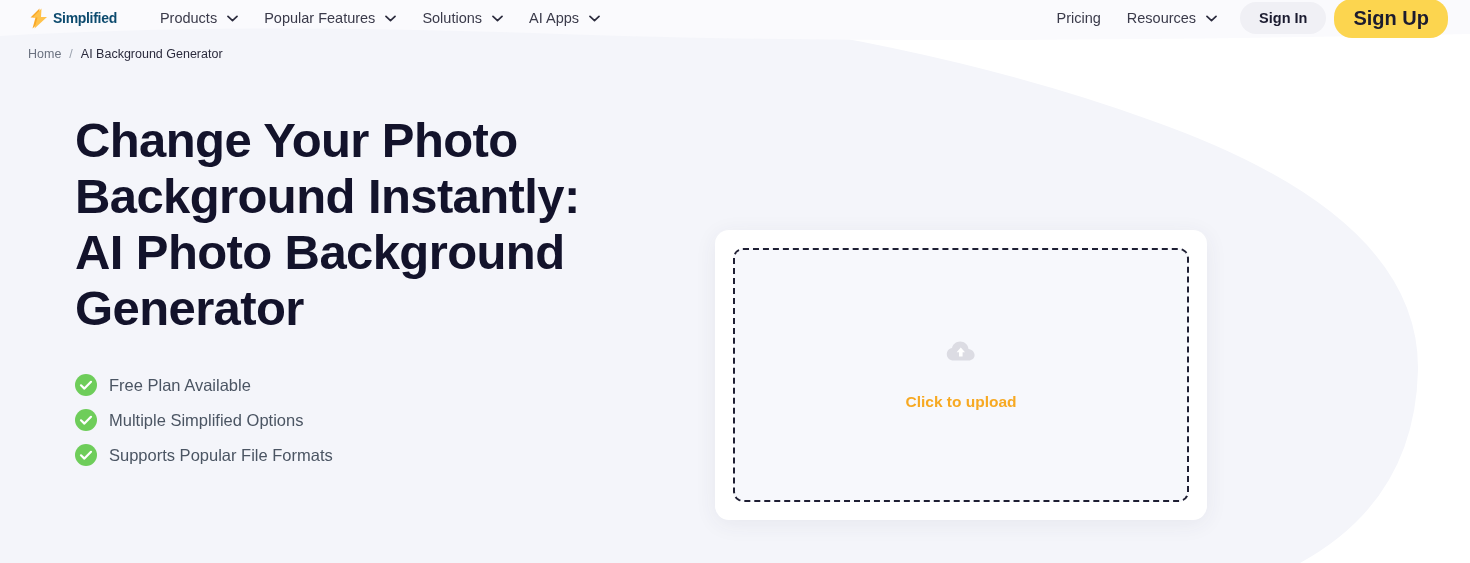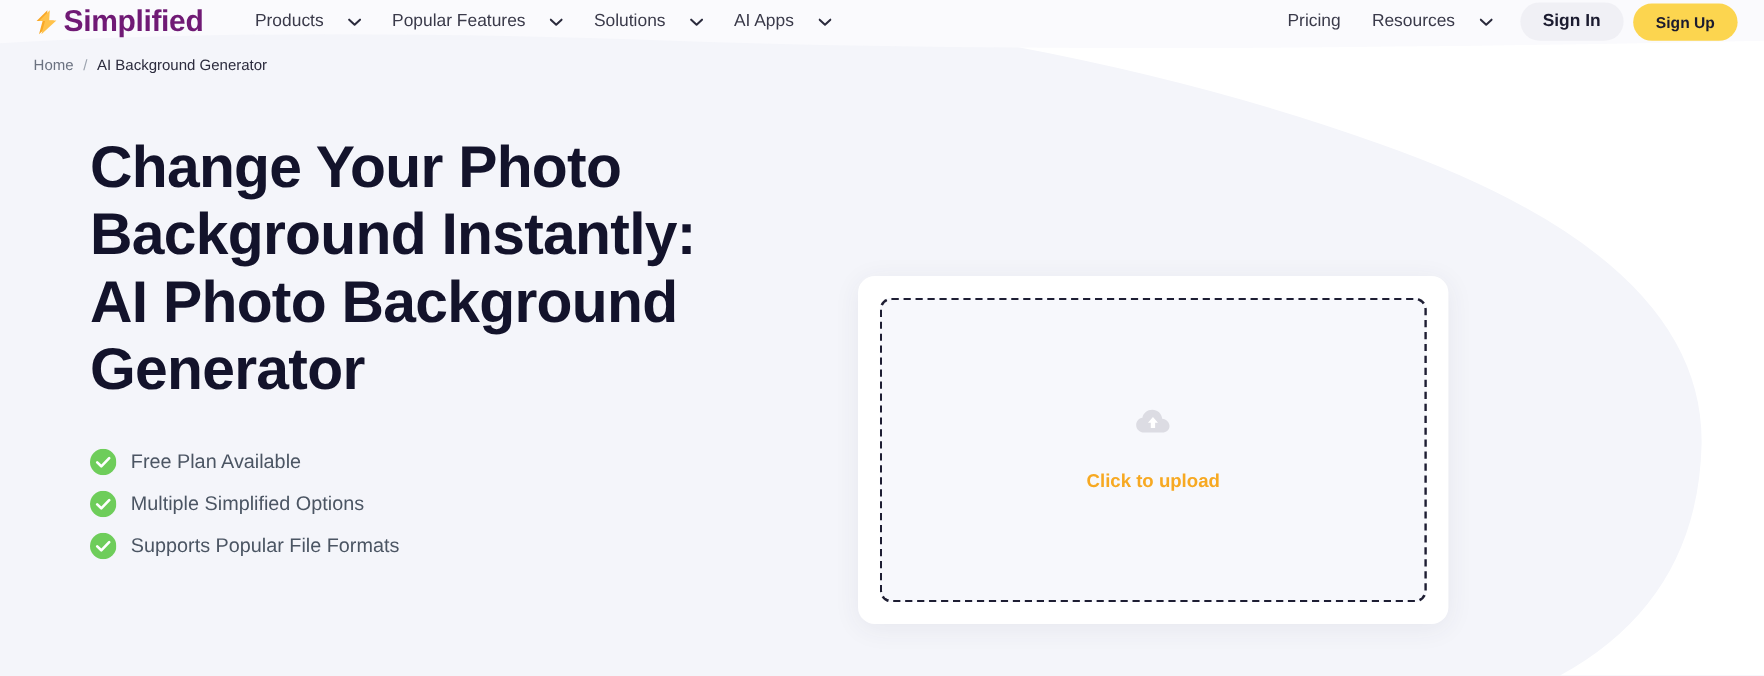--- a/index.html
+++ b/index.html
@@ -39,33 +39,33 @@
 
   .brand {
     display: flex;
     align-items: center;
     gap: 5px;
     margin-right: 30px;
     text-decoration: none;
   }
   .brand-mark { width: 20px; height: 21px; display: block; }
   .brand-name {
-    font-size: 25px;
-    font-weight: bold;
-    color: #701a75;
+    font-size: 14px;
+    font-weight: bold;
+    color: #0c4a6e;
     letter-spacing: -0.3px;
   }
 
   .nav-left { display: flex; align-items: center; gap: 0; }
   .nav-right { display: flex; align-items: center; gap: 0; margin-left: auto; }
 
   .nav-item {
     display: flex;
     align-items: center;
-    gap: 20px;
+    gap: 10px;
     padding: 6px 13px;
     font-size: 14.5px;
     color: #3A3A4A;
     cursor: pointer;
     white-space: nowrap;
   }
   .chev { display: block; width: 11px; height: 7px; flex: none; }
 
   .btn-signin {
     font-size: 14.5px;
@@ -73,21 +73,21 @@
     color: #1B1B2F;
     background: #F0F0F5;
     border: none;
     border-radius: 18px;
     padding: 8px 19px;
     margin-left: 10px;
     cursor: pointer;
     font-family: inherit;
   }
   .btn-signup {
-    font-size: 13px;
+    font-size: 20px;
     font-weight: bold;
     color: #1B1B2F;
     background: #FCD54F;
     border: none;
     border-radius: 18px;
     padding: 8px 19px;
     margin-left: 8px;
     cursor: pointer;
     font-family: inherit;
   }

